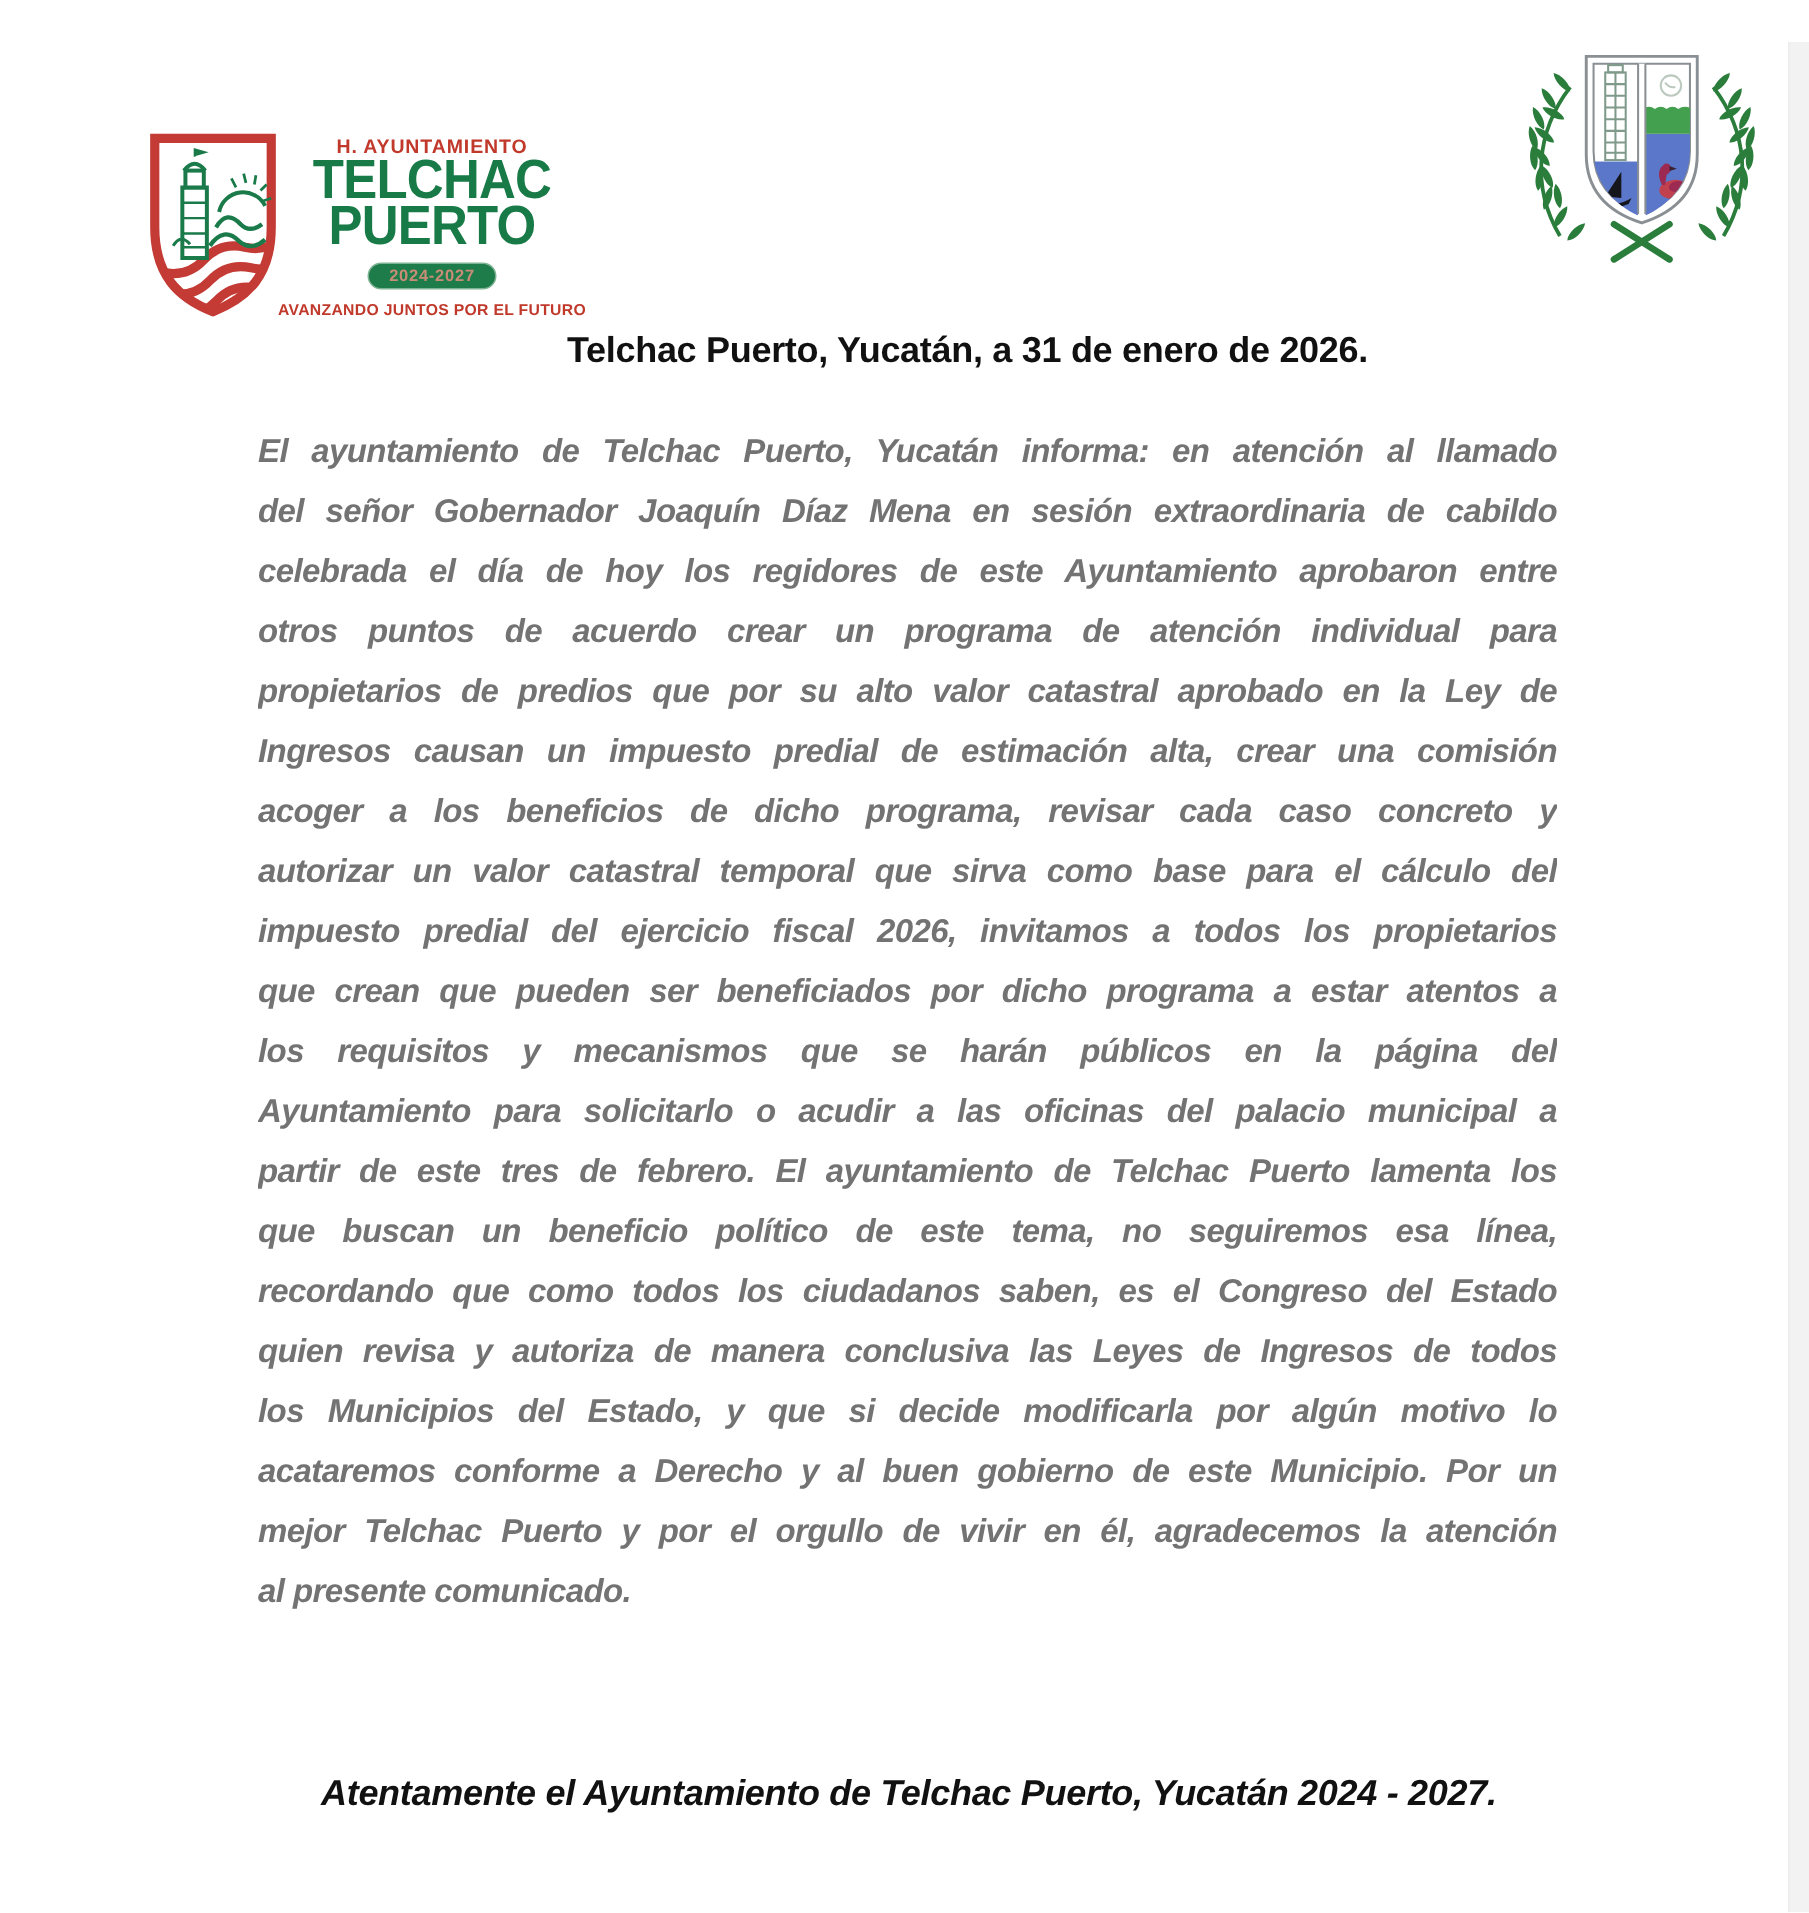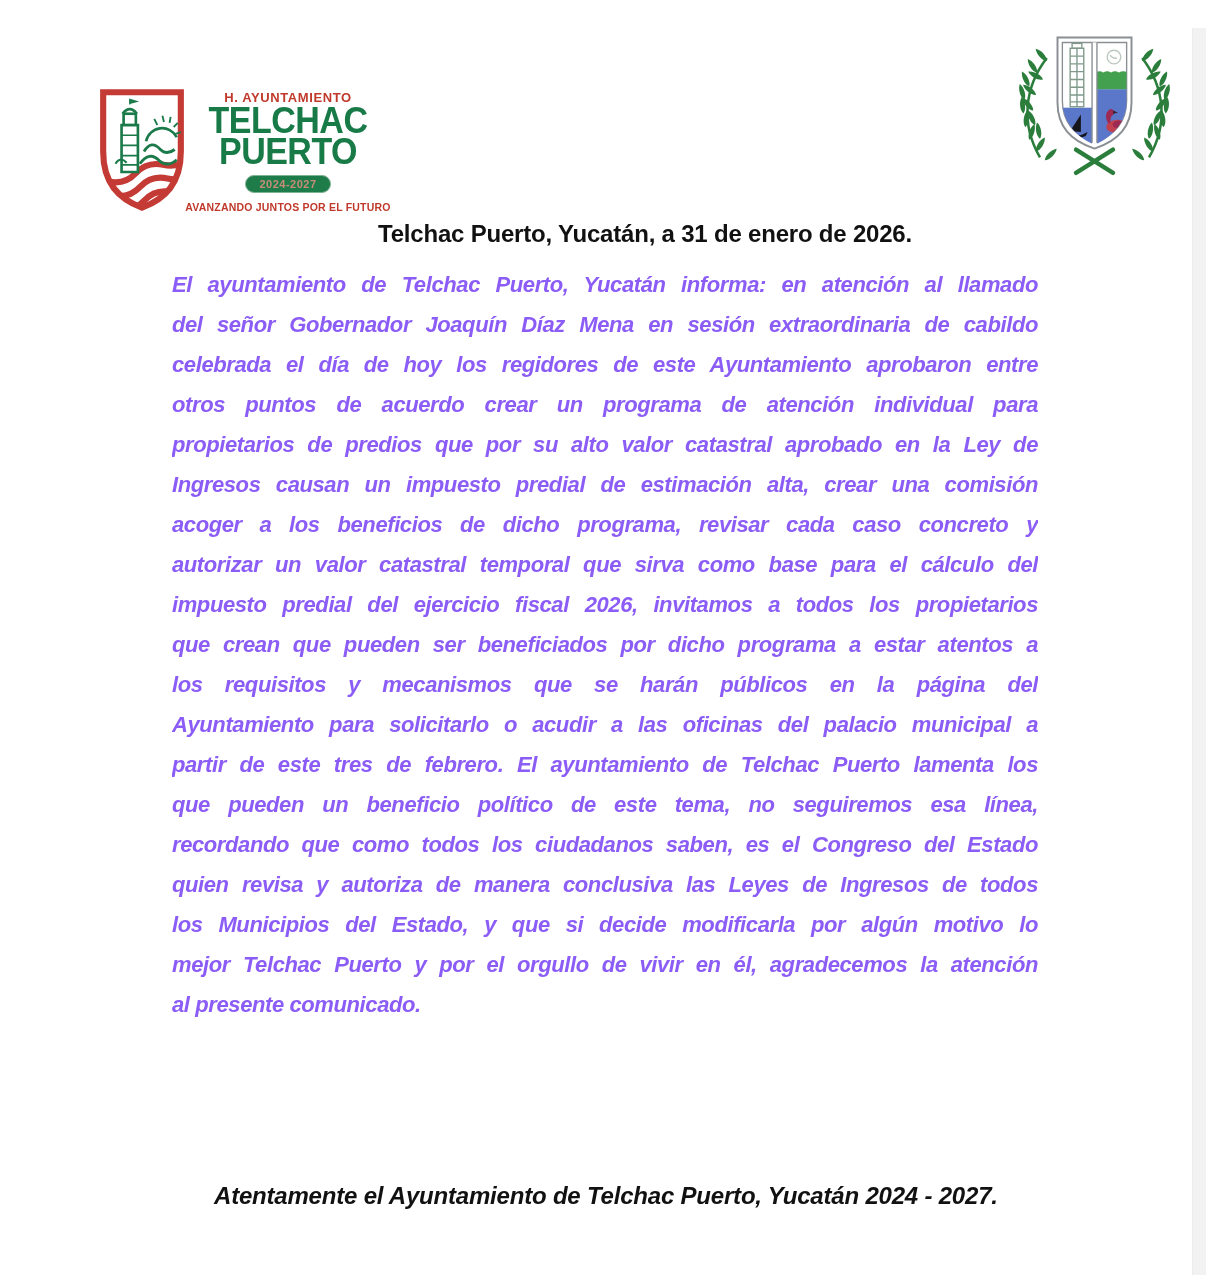--- a/index.html
+++ b/index.html
@@ -44,21 +44,21 @@
   }
   
   .emblem{position:absolute;left:1002px;top:12px;}
   
   .dateline{
     position:absolute;left:212px;top:220px;width:866px;
     text-align:center;font-size:24px;font-weight:bold;
     color:#111;letter-spacing:-.2px;
   }
   .body-block{
-    position:absolute;left:172px;top:265px;width:866px;color:#8b5cf6;
+    position:absolute;left:172px;top:281px;width:866px;color:#737373;
   }
   .line{
     height:40px;line-height:40px;
     font-size:22px;font-weight:bold;font-style:italic;
     letter-spacing:-.4px;
     text-align:justify;text-align-last:justify;
     overflow:hidden;white-space:nowrap;
   }
   .line.last{text-align-last:left;}
   .closing{
@@ -223,23 +223,24 @@
       <div class="line">otros puntos de acuerdo crear un programa de atención individual para</div>
       <div class="line">propietarios de predios que por su alto valor catastral aprobado en la Ley de</div>
       <div class="line">Ingresos causan un impuesto predial de estimación alta, crear una comisión</div>
       <div class="line">acoger a los beneficios de dicho programa, revisar cada caso concreto y</div>
       <div class="line">autorizar un valor catastral temporal que sirva como base para el cálculo del</div>
       <div class="line">impuesto predial del ejercicio fiscal 2026, invitamos a todos los propietarios</div>
       <div class="line">que crean que pueden ser beneficiados por dicho programa a estar atentos a</div>
       <div class="line">los requisitos y mecanismos que se harán públicos en la página del</div>
       <div class="line">Ayuntamiento para solicitarlo o acudir a las oficinas del palacio municipal a</div>
       <div class="line">partir de este tres de febrero. El ayuntamiento de Telchac Puerto lamenta los</div>
-      <div class="line">que pueden un beneficio político de este tema, no seguiremos esa línea,</div>
+      <div class="line">que buscan un beneficio político de este tema, no seguiremos esa línea,</div>
       <div class="line">recordando que como todos los ciudadanos saben, es el Congreso del Estado</div>
       <div class="line">quien revisa y autoriza de manera conclusiva las Leyes de Ingresos de todos</div>
       <div class="line">los Municipios del Estado, y que si decide modificarla por algún motivo lo</div>
+      <div class="line">acataremos conforme a Derecho y al buen gobierno de este Municipio. Por un</div>
       <div class="line">mejor Telchac Puerto y por el orgullo de vivir en él, agradecemos la atención</div>
       <div class="line last">al presente comunicado.</div>
     </div>
 
   <div class="closing">Atentamente el Ayuntamiento de Telchac Puerto, Yucatán 2024 - 2027.</div>
 
 </div>
 
 </body></html>

